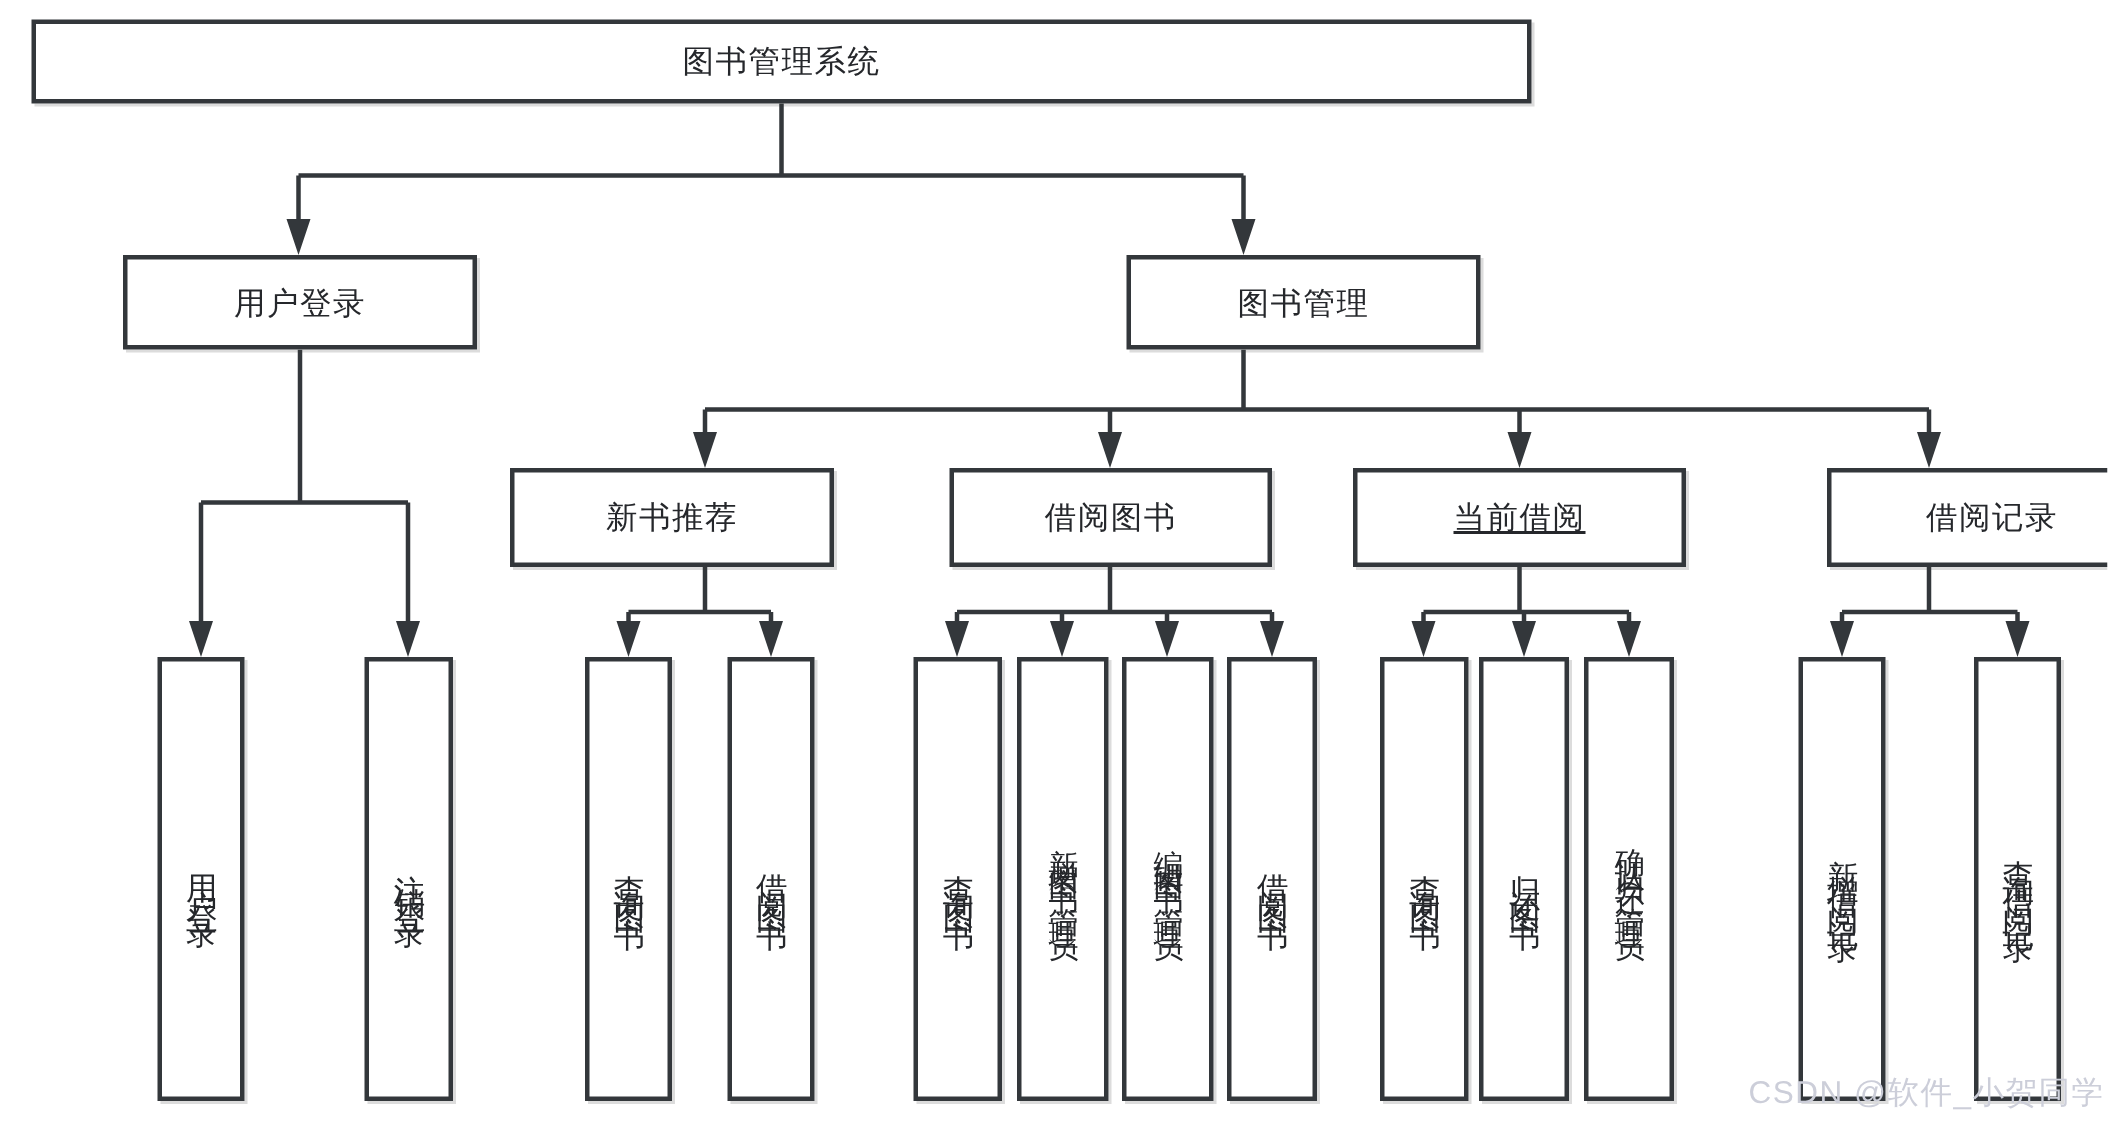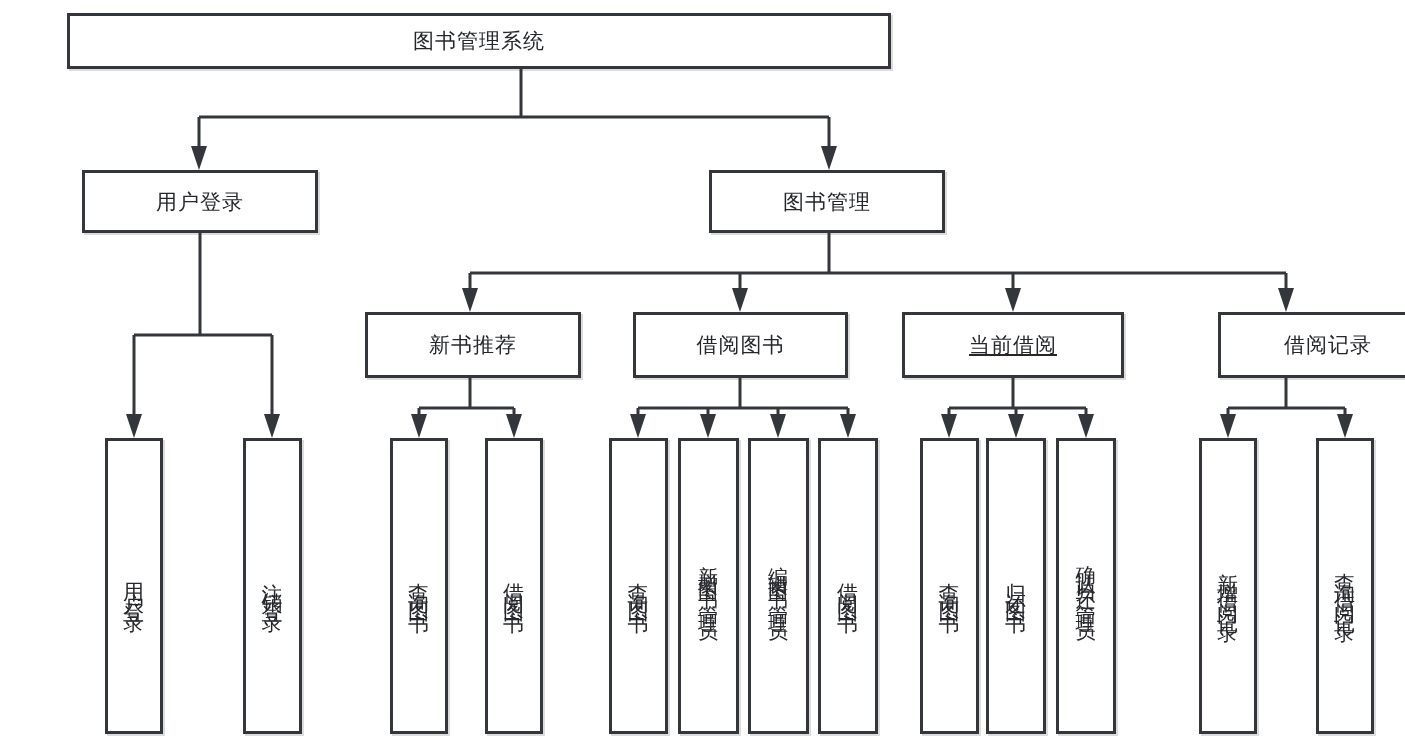--- a/index.html
+++ b/index.html
@@ -73,32 +73,32 @@
       M700 414 L716 414 L708 438 Z
       M770 414 L786 414 L778 438 Z
       M840 414 L856 414 L848 438 Z
       M941 414 L957 414 L949 438 Z
       M1008 414 L1024 414 L1016 438 Z
       M1078 414 L1094 414 L1086 438 Z
       M1220 414 L1236 414 L1228 438 Z
       M1337 414 L1353 414 L1345 438 Z"></path>
   </svg>
 
-  <div class="box" style="left:21px;top:13px;width:824px;height:56px;margin-left:46px;">
+  <div class="box" style="left:21px;top:13px;width:1000px;height:56px;">
     <span>图书管理系统</span>
   </div>
 
   <div class="box" style="left:82px;top:170px;width:236px;height:63px;">
     <span>用户登录</span>
   </div>
-  <div class="box" style="left:709px;top:170px;width:236px;height:63px;">
+  <div class="box" style="left:751px;top:170px;width:236px;height:63px;">
     <span>图书管理</span>
   </div>
 
-  <div class="box" style="left:365px;top:312px;width:216px;height:66px;">
+  <div class="box" style="left:340px;top:312px;width:216px;height:66px;">
     <span>新书推荐</span>
   </div>
   <div class="box" style="left:633px;top:312px;width:215px;height:66px;">
     <span>借阅图书</span>
   </div>
   <div class="box" style="left:902px;top:312px;width:222px;height:66px;text-decoration:underline;">
     <span>当前借阅</span>
   </div>
   <div class="box" style="left:1218px;top:312px;width:220px;height:66px;">
     <span>借阅记录</span>
@@ -141,14 +141,15 @@
     <span>确认归还（管理员）</span>
   </div>
 
   <div class="box vbox" style="left:1199px;top:438px;width:58px;height:296px;">
     <span>新增借阅记录</span>
   </div>
   <div class="box vbox" style="left:1316px;top:438px;width:58px;height:296px;">
     <span>查询借阅记录</span>
   </div>
 
+  <div class="watermark">CSDN @软件_小贺同学</div>
 
 </div>
 
 </body></html>

